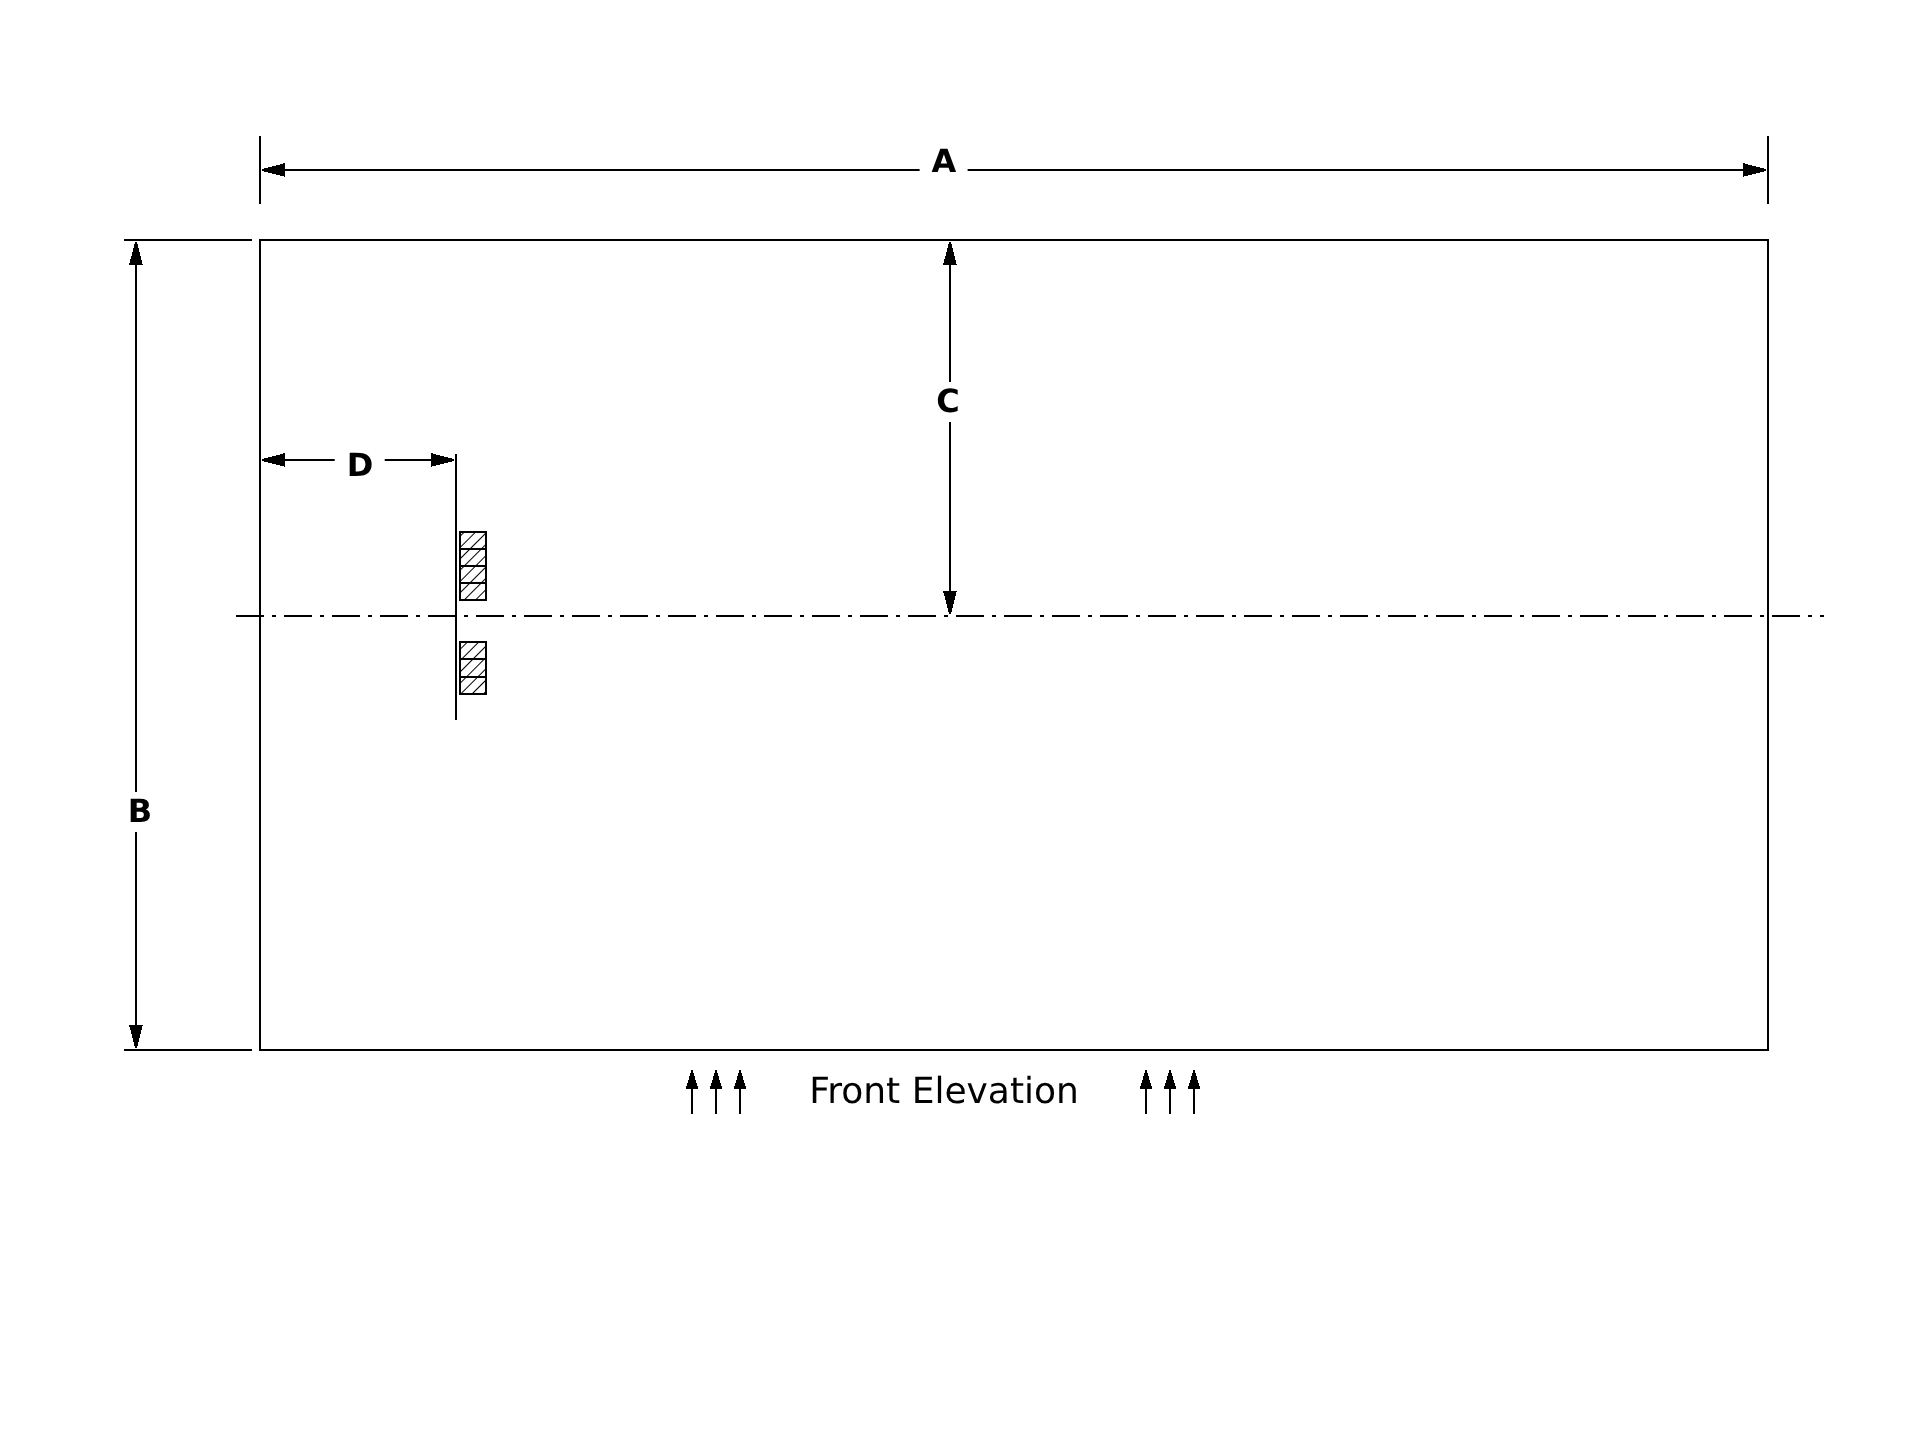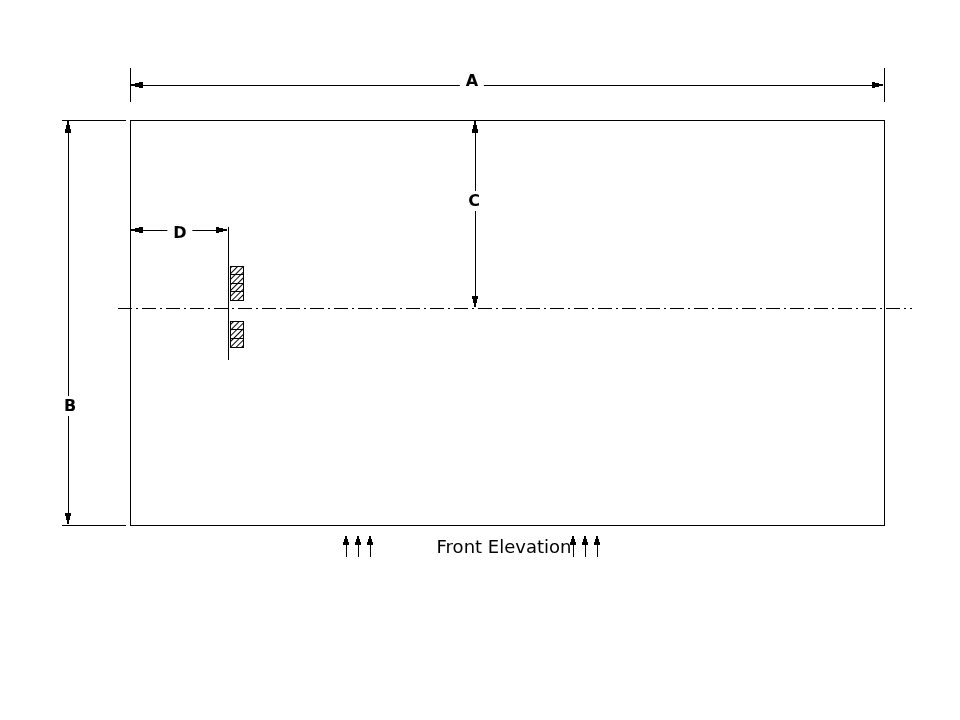--- a/index.html
+++ b/index.html
@@ -24,21 +24,20 @@
     padding: 2px 6px;
     white-space: nowrap;
   }
   .caption {
     position: absolute;
     transform: translate(-50%, -50%);
     font-size: 18px;
     font-weight: normal;
     color: #000;
     white-space: nowrap;
-    margin-left: 32px;
   }
 </style>
 </head>
 <body>
 
 <div class="canvas">
 
   <svg class="drawing-svg" width="960" height="720" viewBox="0 0 960 720" stroke="#000" stroke-width="1" fill="none" shape-rendering="crispEdges">
 
     <defs>

